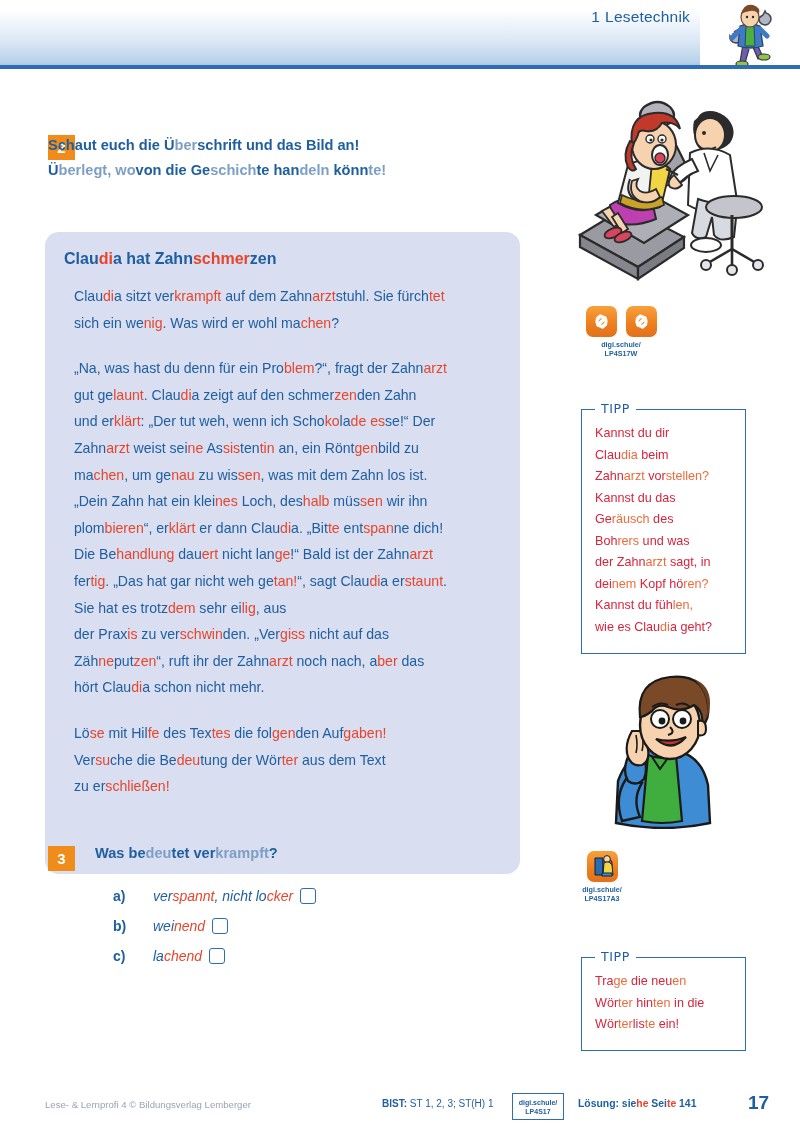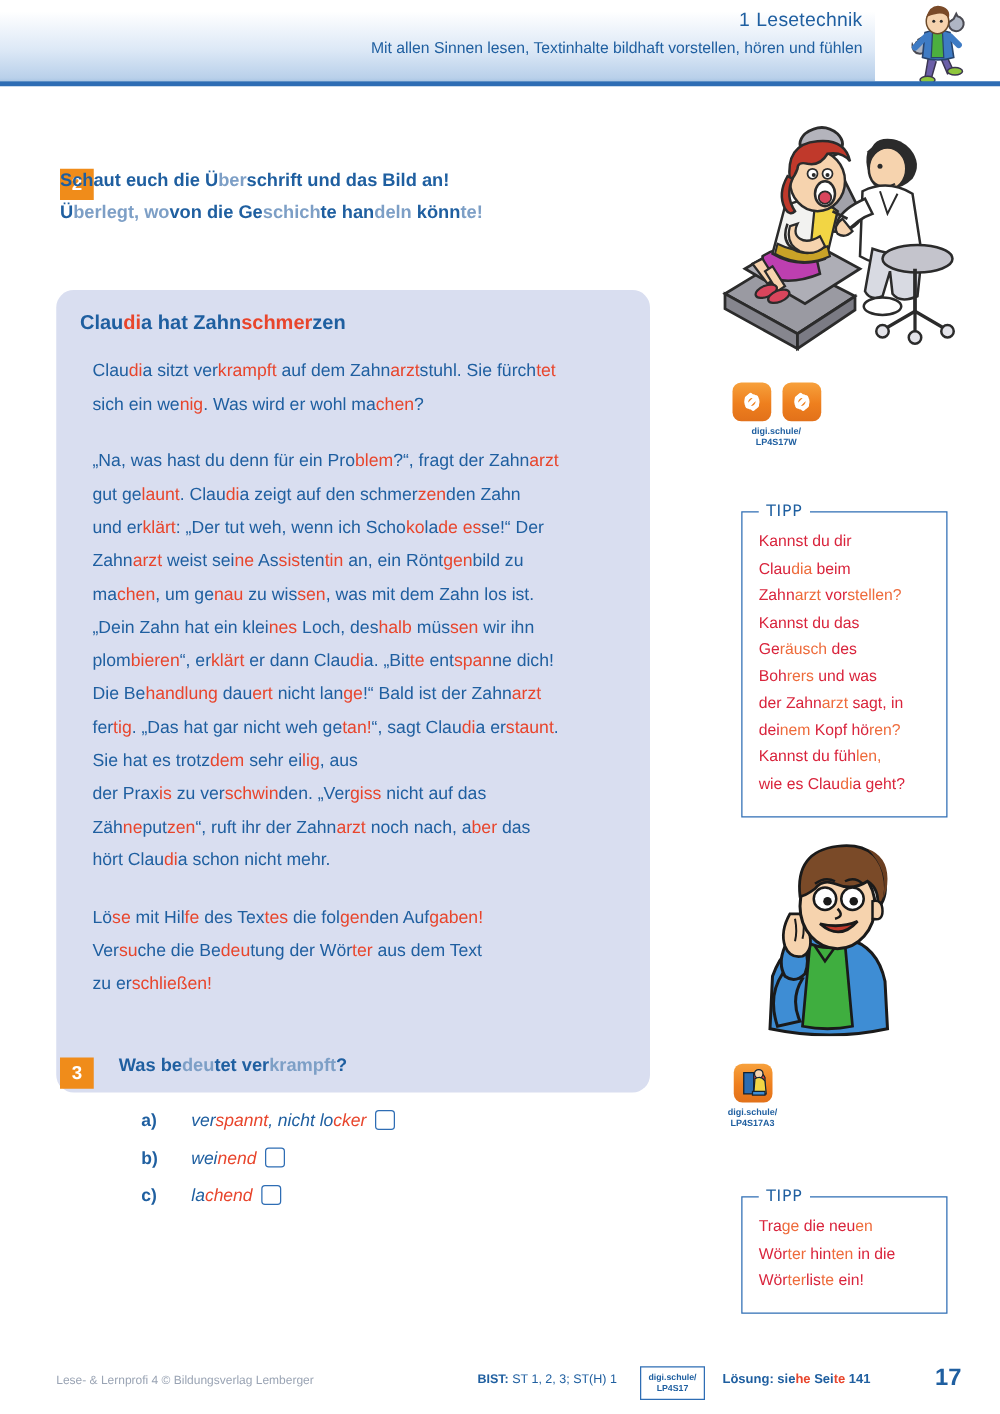--- a/index.html
+++ b/index.html
@@ -91,21 +91,21 @@
     background:linear-gradient(to bottom,#F7A13C 0%,#EE7F1E 55%,#E2711A 100%);
     position:relative;flex:none;
   }
   .digi-cap{
     margin-top:3px;font-size:7.2px;line-height:9.4px;color:#1F5FA0;font-weight:700;
     font-family:"Liberation Sans",sans-serif;
   }
 
   
   .tipp{
-    position:absolute;border:1.6px solid #2E6DB4;background:#ffffff;box-sizing:border-box;margin-left:12px;
+    position:absolute;border:1.6px solid #2E6DB4;background:#ffffff;box-sizing:border-box;
   }
   .tipp-label{
     position:absolute;left:13px;top:-9px;background:#ffffff;padding:0 6px;
     font-size:12.6px;color:#1F5FA0;font-family:"DejaVu Sans",sans-serif;letter-spacing:.6px;
   }
   .tipp-body{padding:13px 12px 10px 13px;font-size:12.6px;line-height:21.5px;}
   .tipp-body span{white-space:pre-wrap;}
 
   
   #footer{position:absolute;left:0;top:1020px;width:800px;height:42px;}
@@ -123,21 +123,20 @@
   #foot-page{position:absolute;left:748px;top:3px;font-size:19px;font-weight:700;color:#1F5FA0;}
 </style>
 </head>
 <body>
 
 <div id="header">
   <div id="header-text">
     <div id="header-title">
       <span class="num">1</span><span>Lesetechnik</span>
     </div>
-    <div id="header-sub">Mit allen Sinnen lesen, Textinhalte bildhaft vorstellen, hören und fühlen</div>
   </div>
   <div id="mascot-box">
     <svg width="72" height="66" viewBox="0 0 72 66">
 
       <g stroke="#4A4A52" stroke-width="1.6" fill="#AFB6C4">
         <path d="M20 30 L48 14"></path>
         <path d="M16 34 a6 6 0 1 0 7 -5 l-4 3 -2 4z"></path>
         <path d="M52 11 a6 6 0 1 1 -7 5 l4 -3 2 -4z"></path>
       </g>
 

